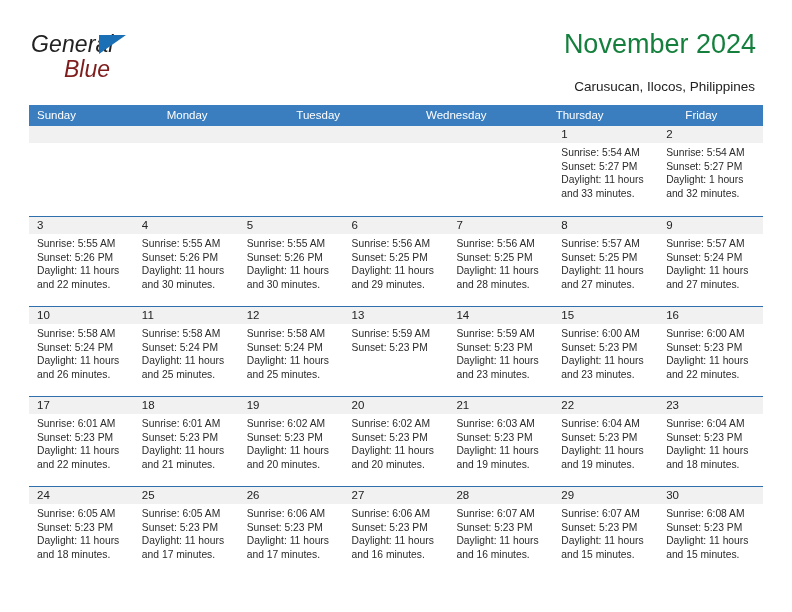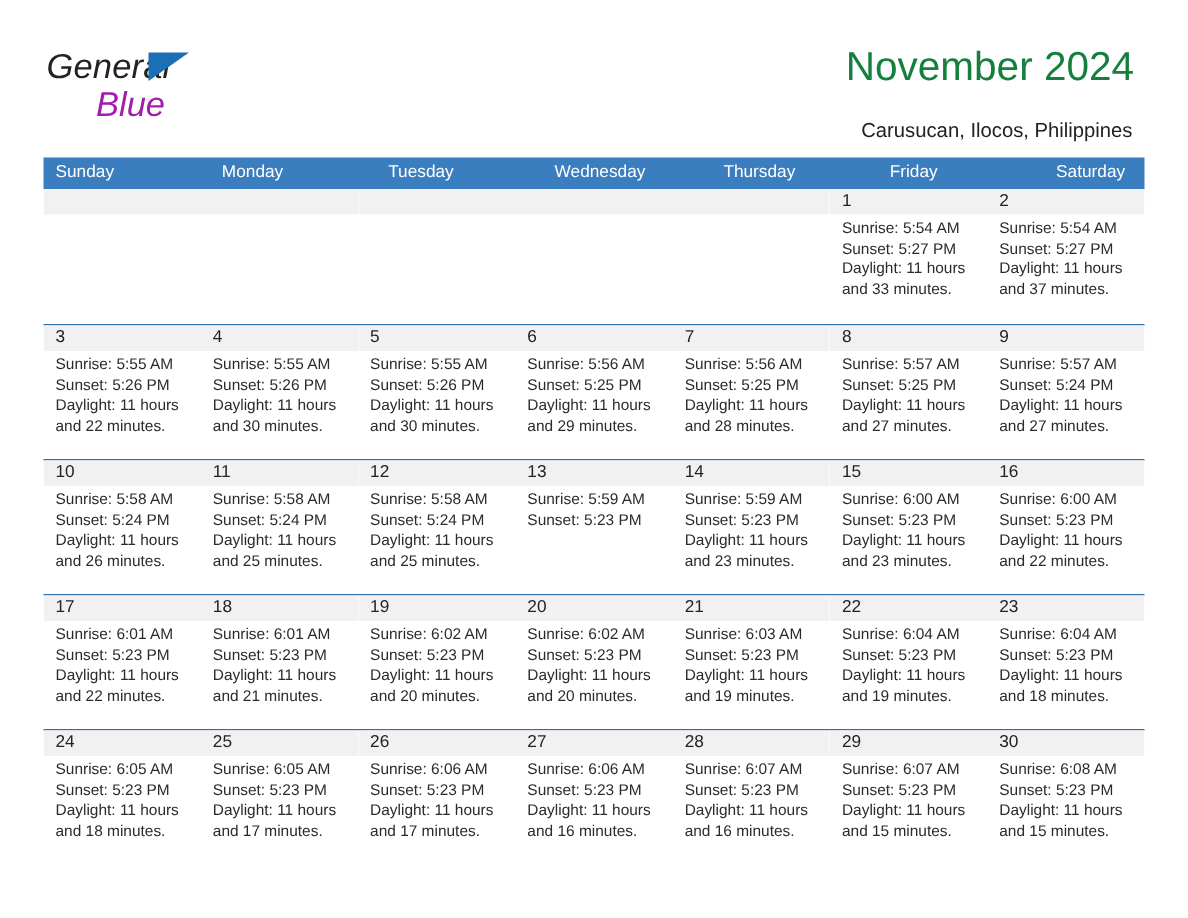--- a/index.html
+++ b/index.html
@@ -53,21 +53,21 @@
     width: 0;
     height: 0;
     border-left: 27px solid #1a6fb5;
     border-bottom: 19px solid transparent;
   }
   .logo-blue {
     position: absolute;
     left: 33px;
     top: 25px;
     font-size: 23px;
-    color: #a21caf;
+    color: #7f1d1d;
     font-family: "Liberation Sans", sans-serif;
   }
   .title {
     position: absolute;
     right: 36px;
     top: 29px;
     font-size: 27px;
     color: #15803d;
     text-align: right;
     white-space: nowrap;
@@ -164,21 +164,20 @@
   </div>
 
   <div class="calendar">
     <div class="weekdays">
       <div class="weekday">Sunday</div>
       <div class="weekday">Monday</div>
       <div class="weekday">Tuesday</div>
       <div class="weekday">Wednesday</div>
       <div class="weekday">Thursday</div>
       <div class="weekday">Friday</div>
-      <div class="weekday">Saturday</div>
     </div>
 
     <div id="weeks-container">
         <div class="week">
           <div class="day empty">
             <div class="day-head"></div>
           </div>
           <div class="day empty">
             <div class="day-head"></div>
           </div>
@@ -197,21 +196,21 @@
               <div>Sunrise: 5:54 AM</div>
               <div>Sunset: 5:27 PM</div>
               <div class="daylight">Daylight: 11 hours and 33 minutes.</div>
             </div>
           </div>
           <div class="day">
             <div class="day-head">2</div>
             <div class="day-body">
               <div>Sunrise: 5:54 AM</div>
               <div>Sunset: 5:27 PM</div>
-              <div class="daylight">Daylight: 11 hours and 37 minutes.</div>
+              <div class="daylight">Daylight: 1 hours and 32 minutes.</div>
             </div>
           </div>
         </div>
         <div class="week">
           <div class="day">
             <div class="day-head">3</div>
             <div class="day-body">
               <div>Sunrise: 5:55 AM</div>
               <div>Sunset: 5:26 PM</div>
               <div class="daylight">Daylight: 11 hours and 22 minutes.</div>

